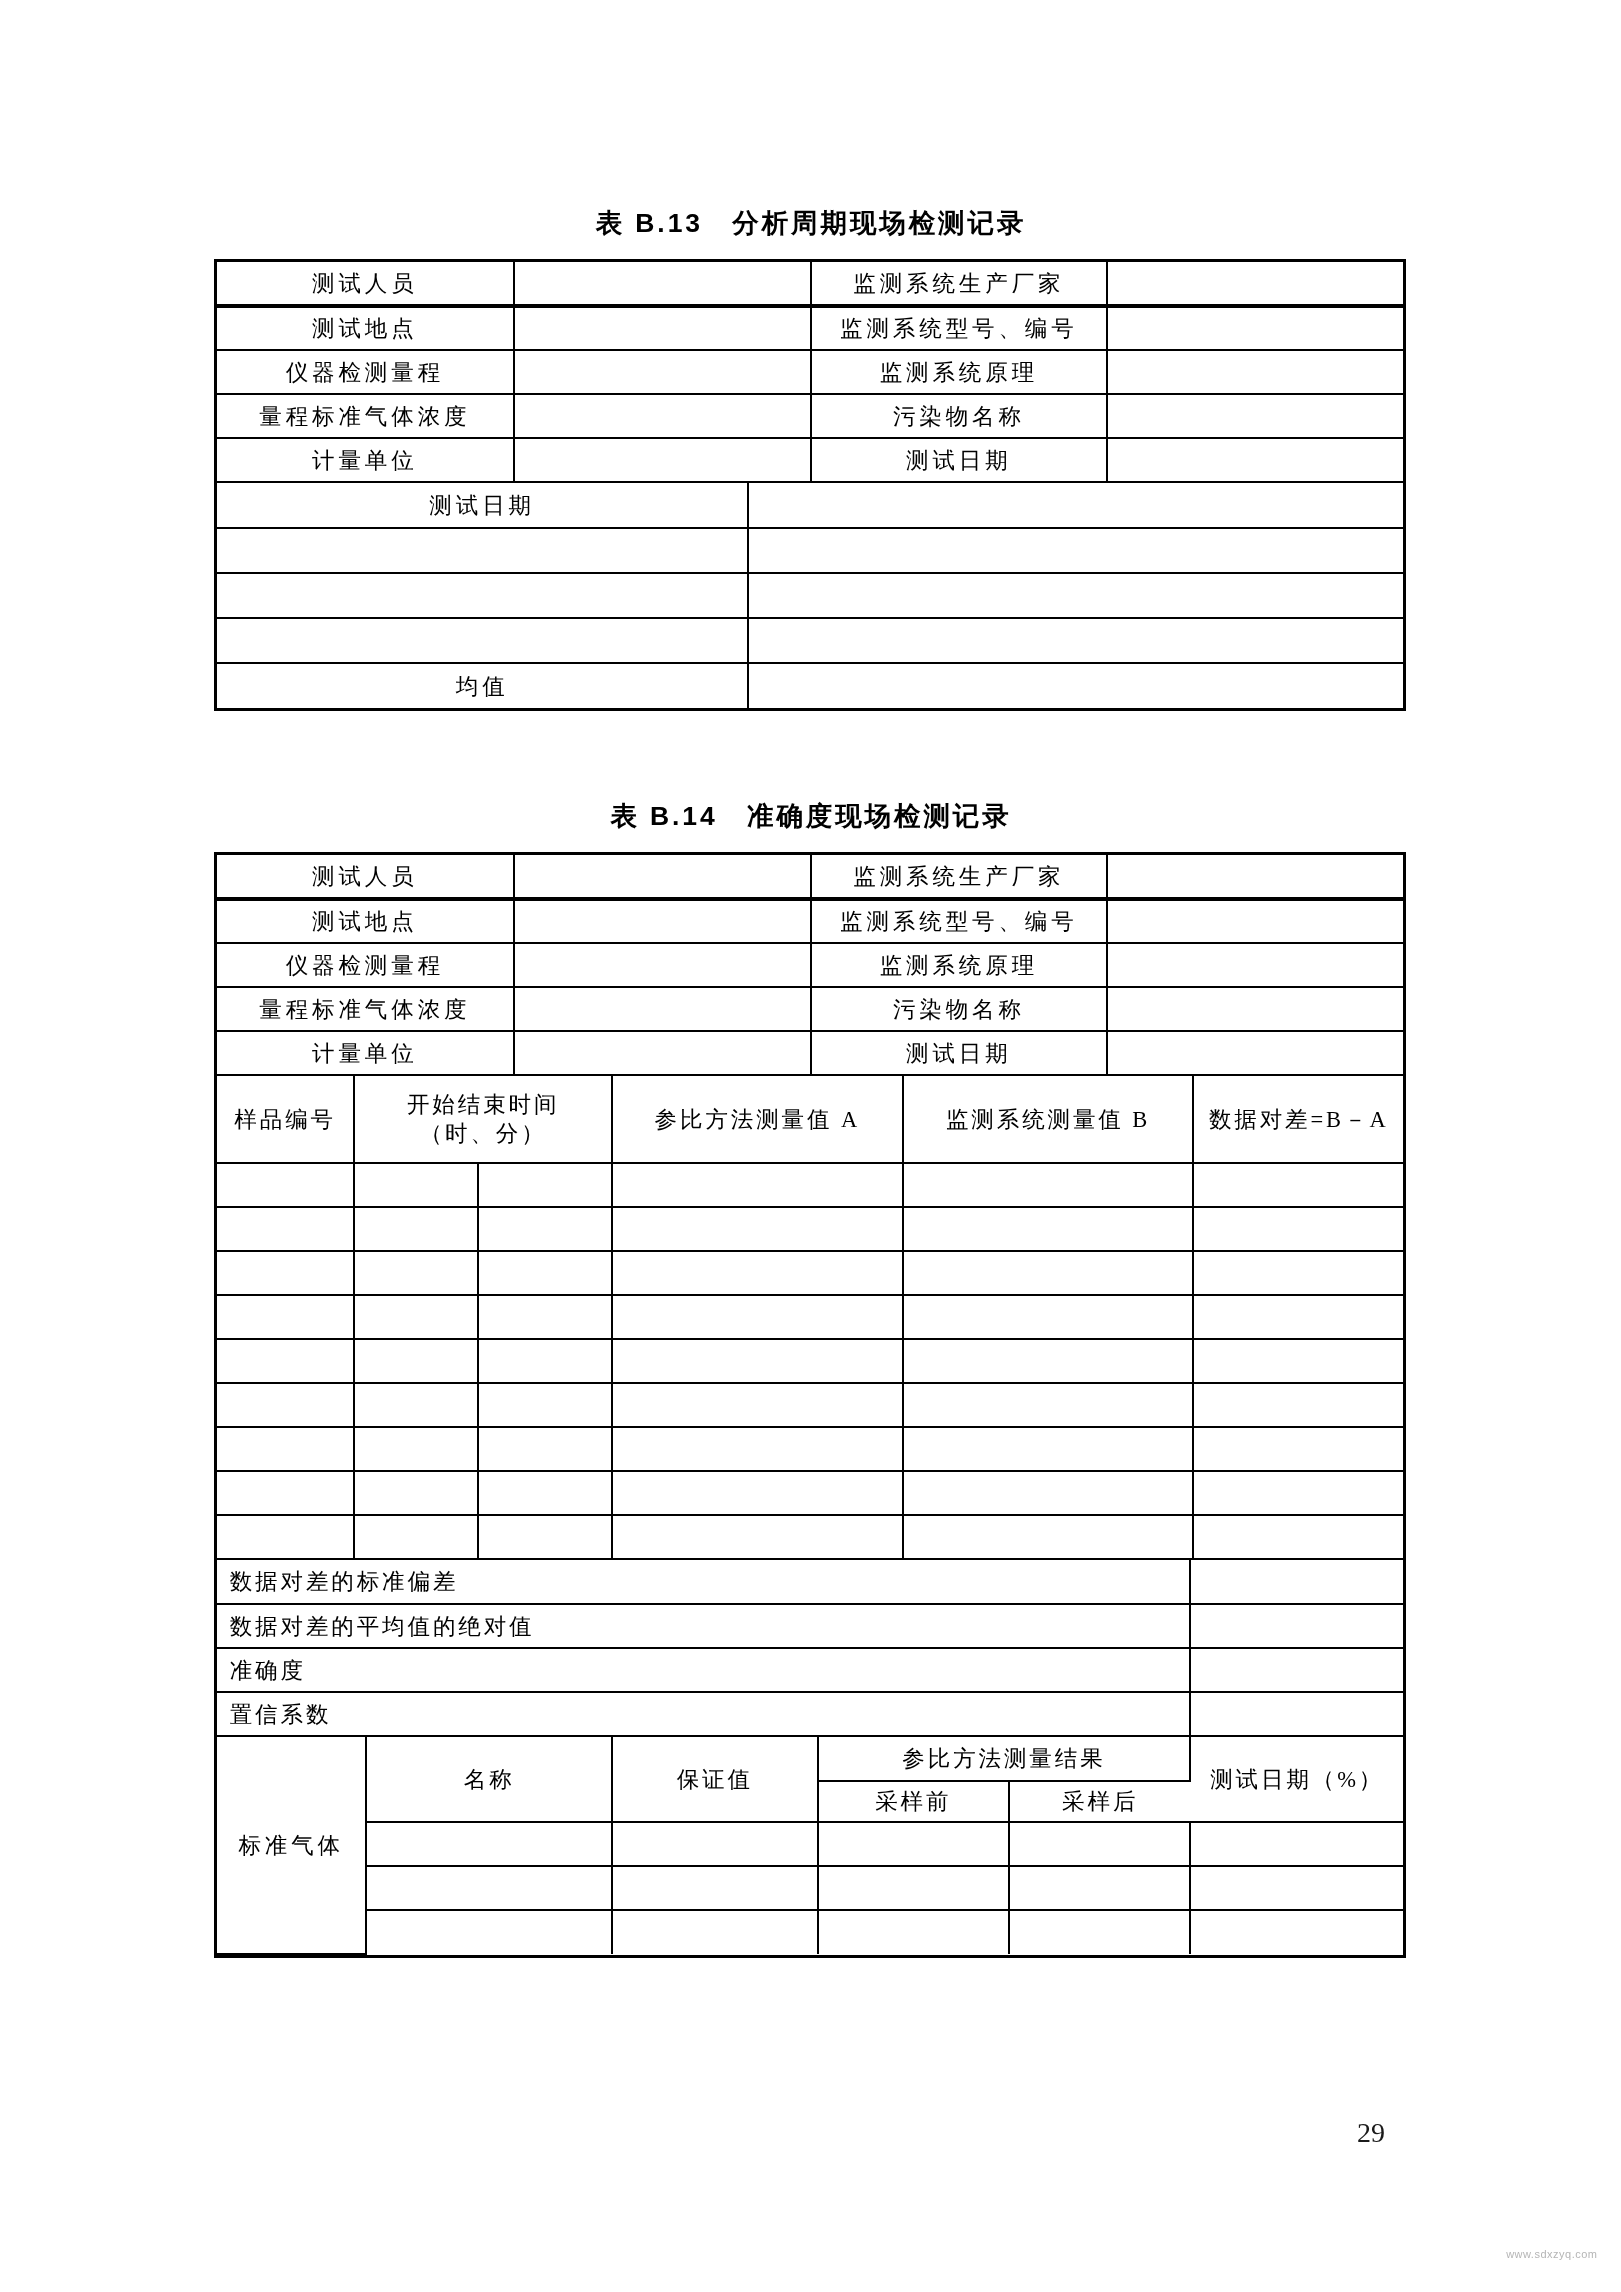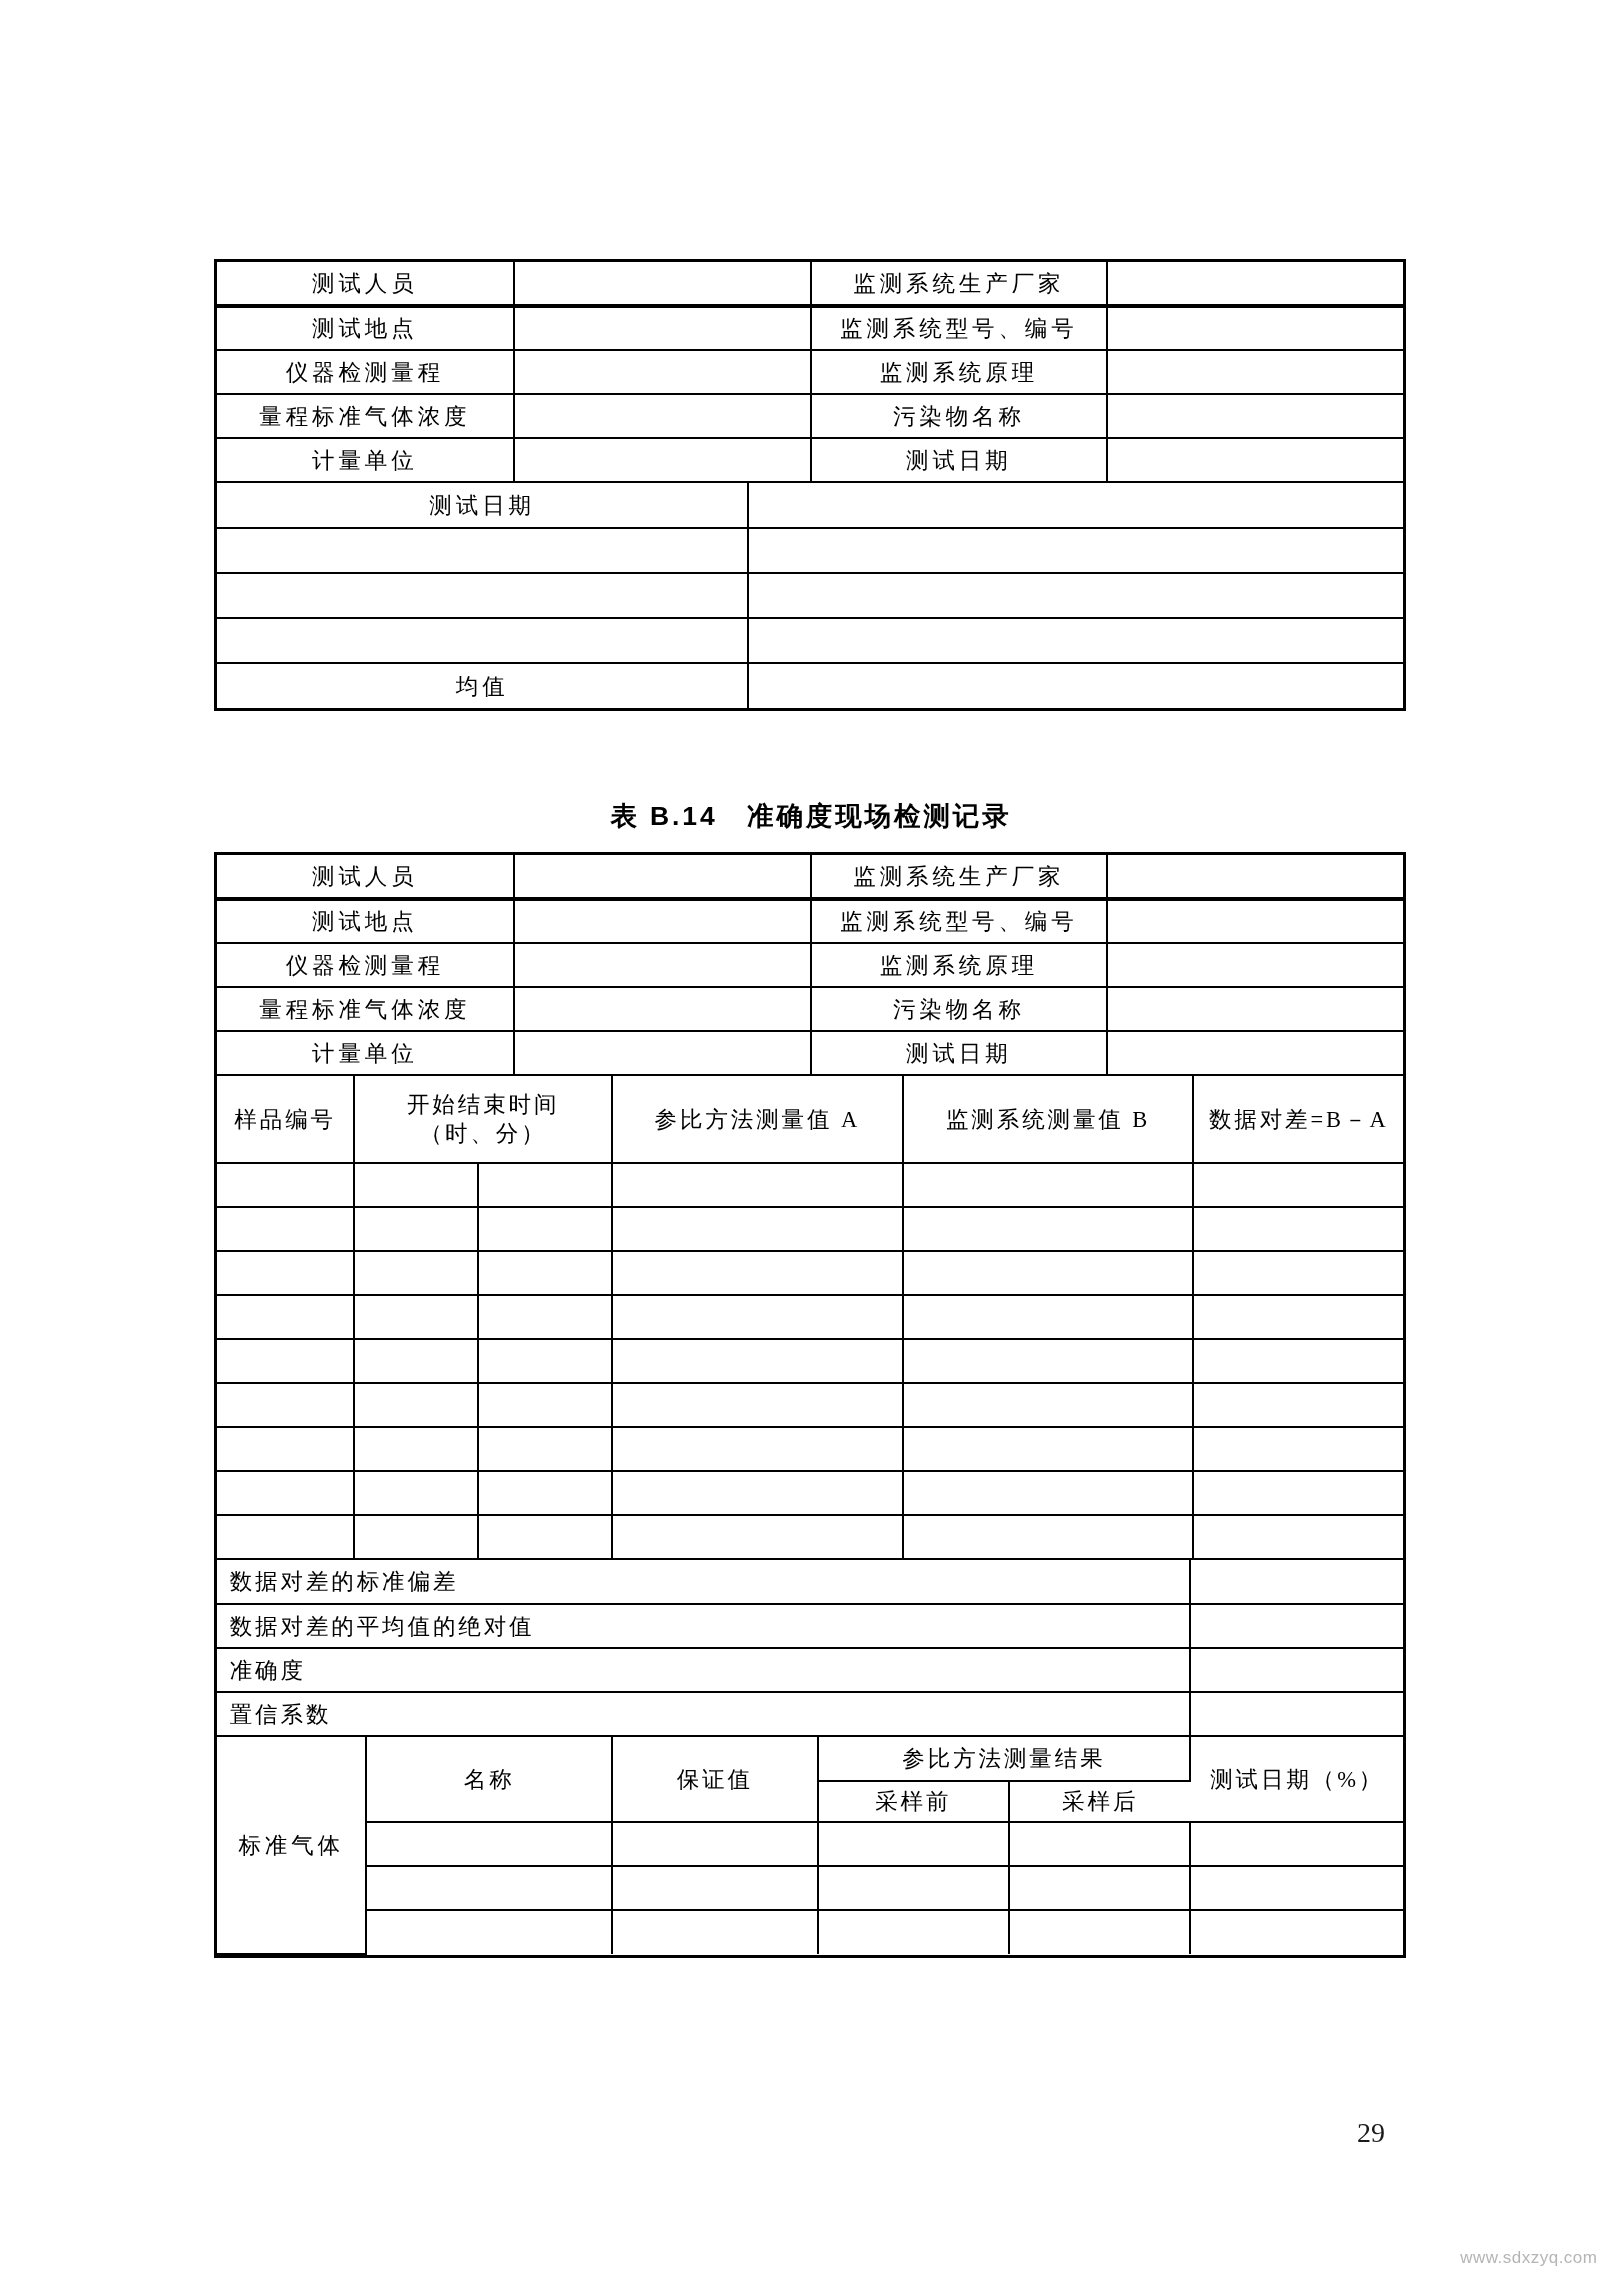--- a/index.html
+++ b/index.html
@@ -32,29 +32,30 @@
   .lbl { letter-spacing:3.9px; }
   .hdr { letter-spacing:2.9px; }
   .hdr-2line div { line-height:29px; letter-spacing:2.9px; }
   .sum-lbl { text-align:left !important; padding-left:12.7px !important; letter-spacing:2.9px; }
   .page-number {
     position:absolute; left:1357px; top:2117px;
     font-family:Liberation Serif, serif; font-size:28px; color:#1a1a1a;
   }
   .watermark {
     position:absolute; right:23.5px; top:2248px;
-    font-family:"Liberation Sans", sans-serif; font-size:17px; color:#b5b5b5;
+    font-family:"Liberation Sans", sans-serif; font-size:11px; color:#b5b5b5;
     letter-spacing:0.5px;
   }
 </style>
 </head>
 <body>
 
 <div class="page">
 
+  <div class="doc-title" style="top:205px">表 B.13　分析周期现场检测记录</div>
 
   <div class="tbl-wrap" style="top:259px">
 
     <table class="sec">
       <colgroup>
           <col style="width:296px">
           <col style="width:296px">
           <col style="width:296px">
           <col style="width:295px">
         </colgroup>

